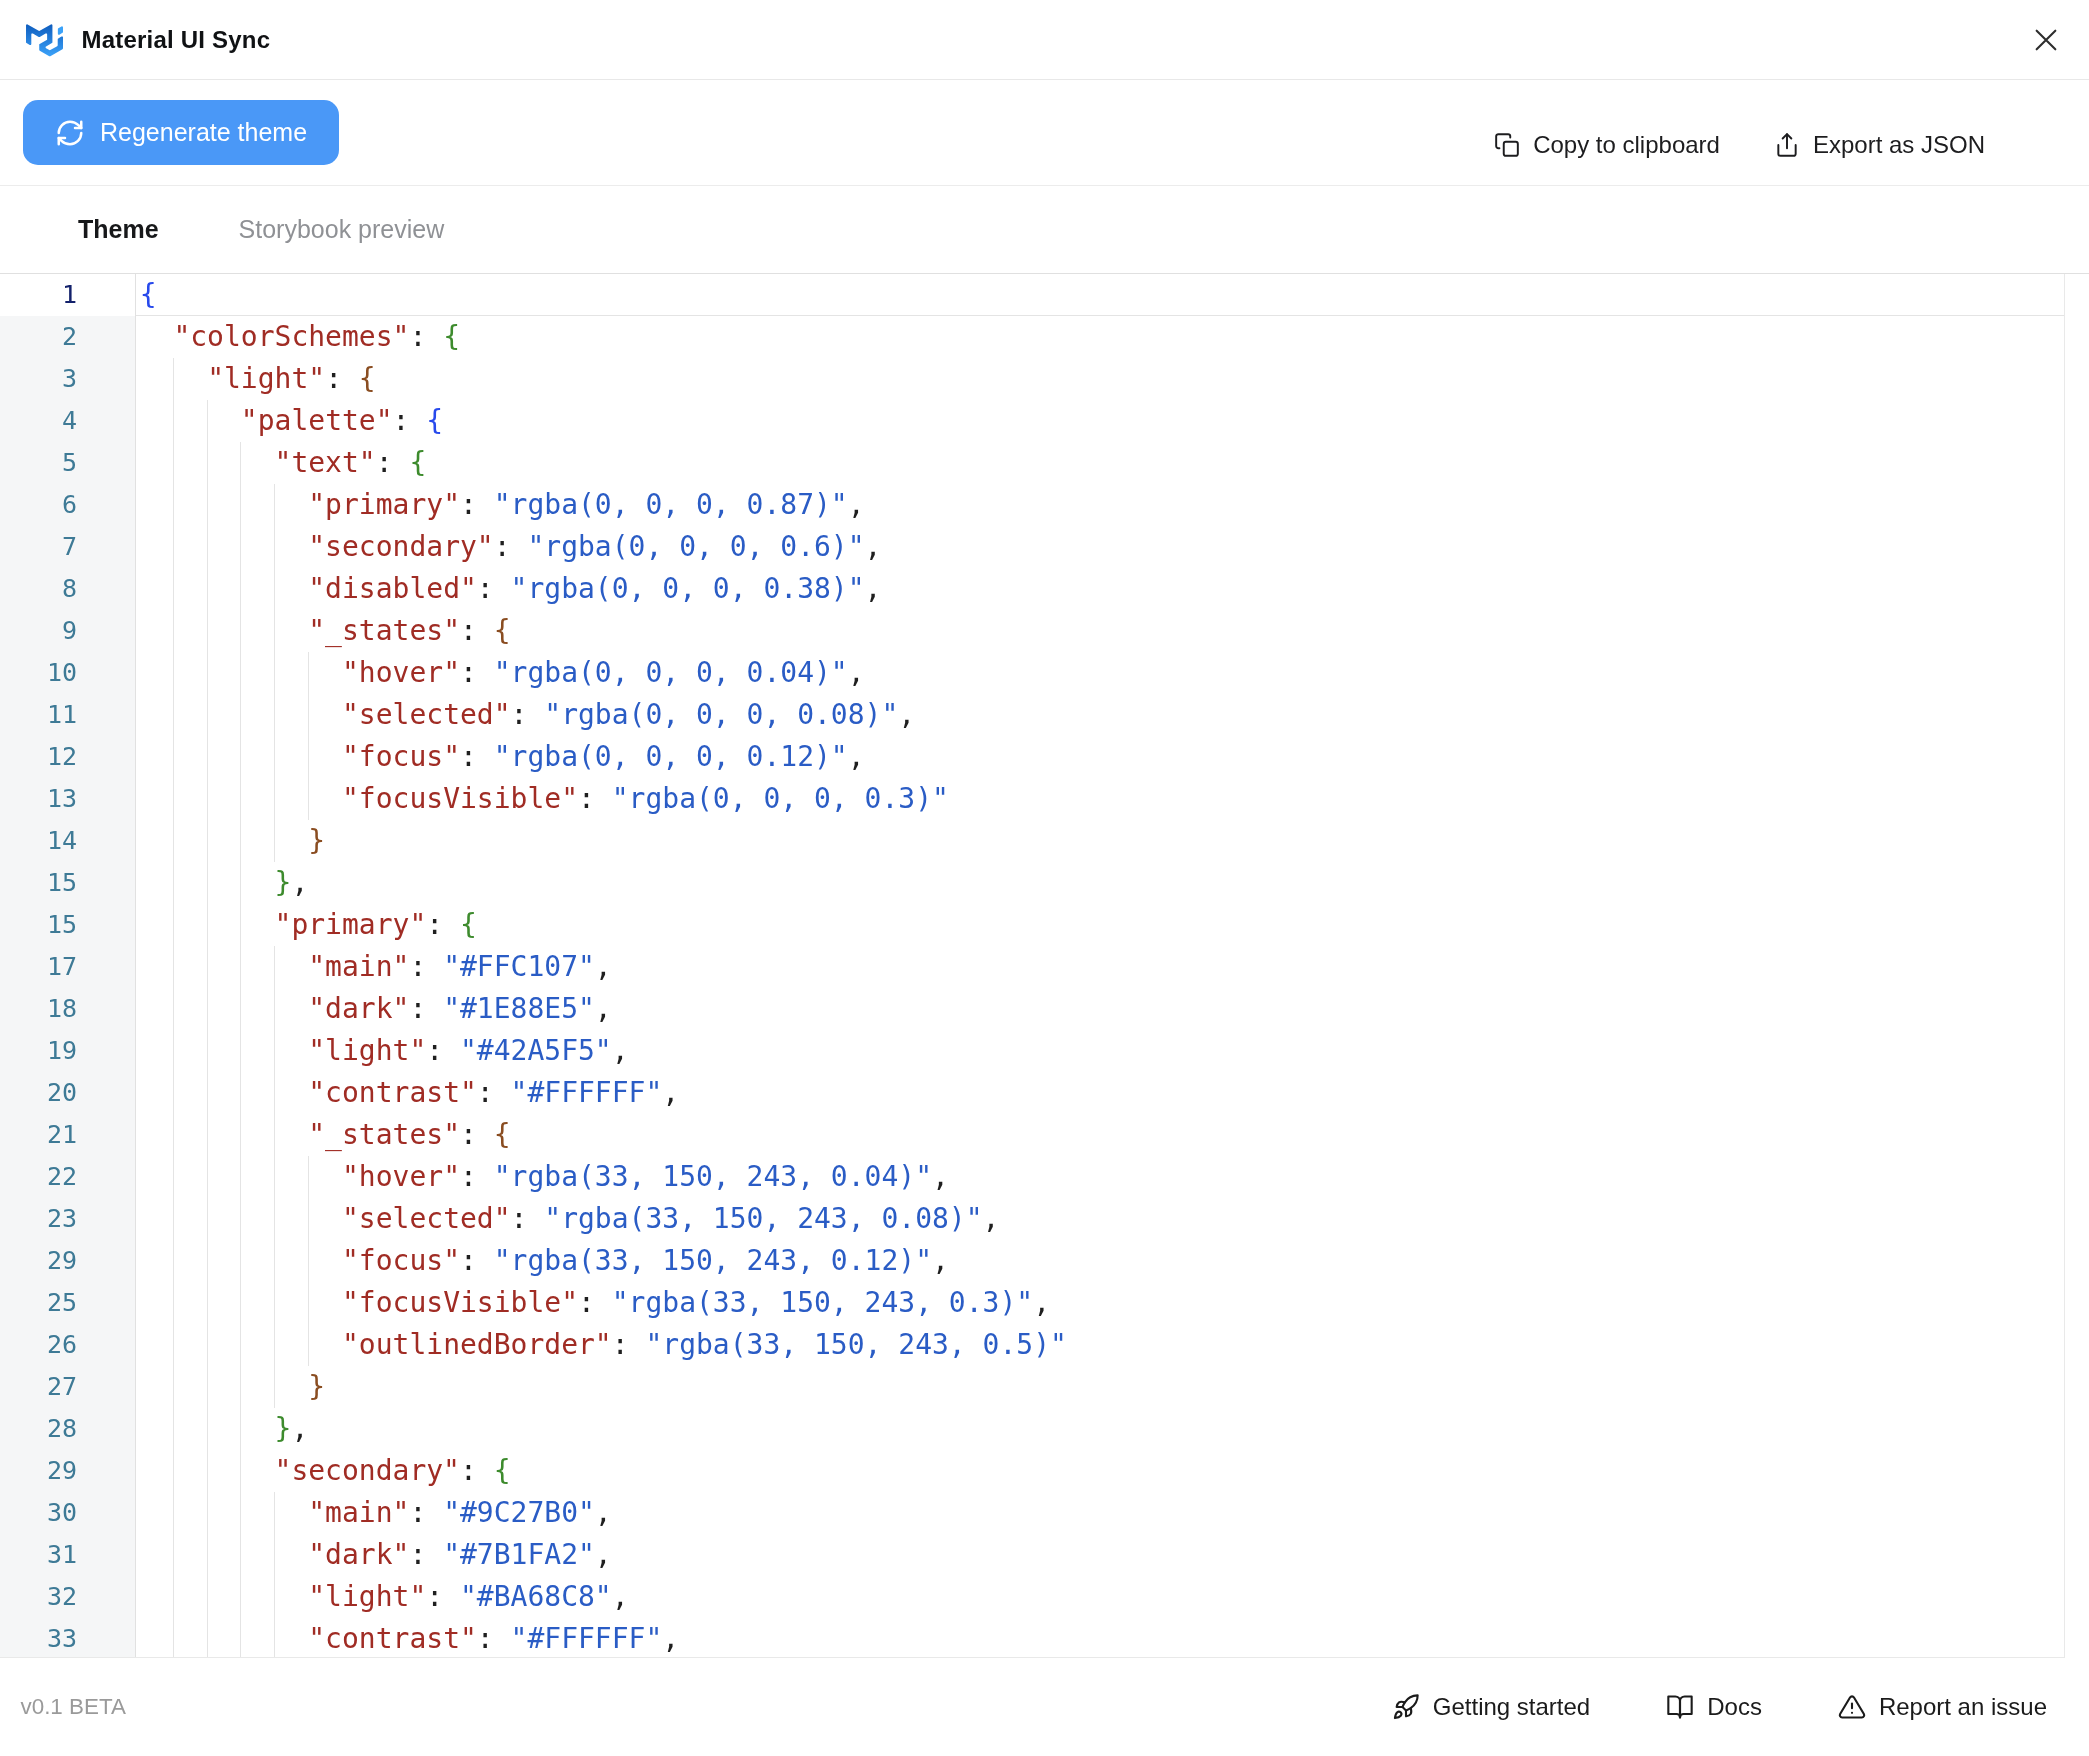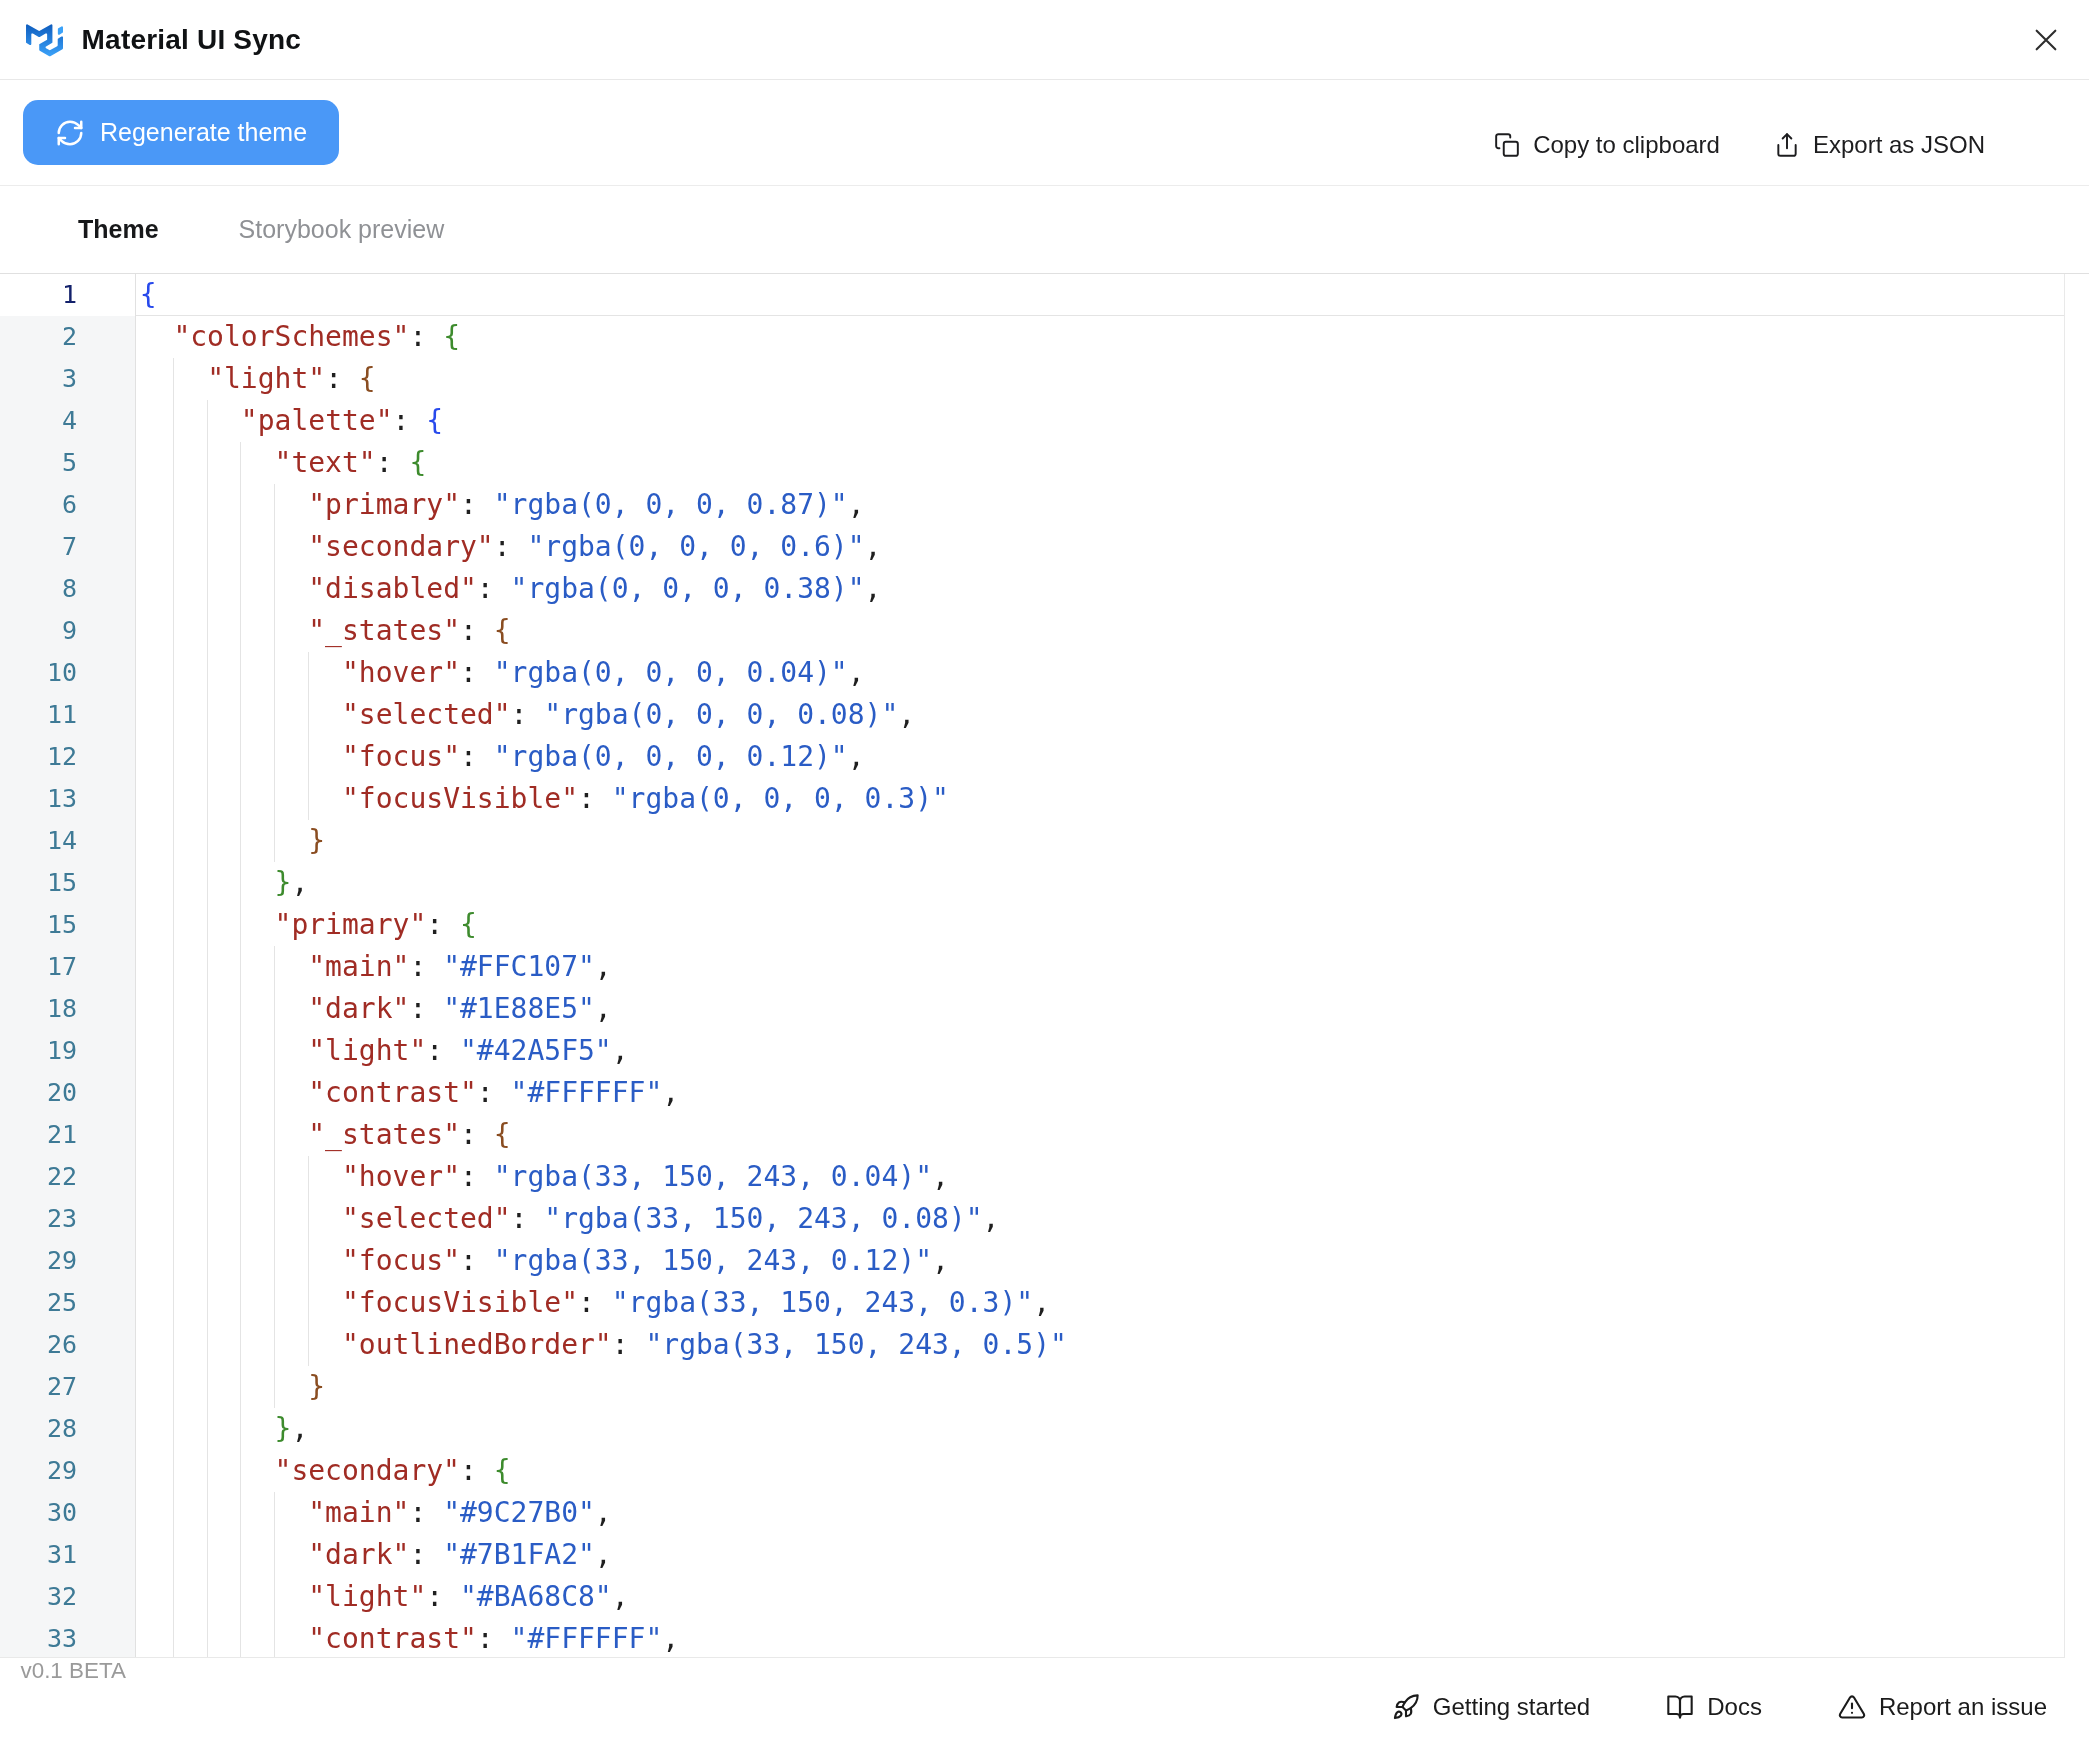--- a/index.html
+++ b/index.html
@@ -3,21 +3,21 @@
 <meta charset="utf-8">
 <style>
   * { margin:0; padding:0; box-sizing:border-box; }
   html,body { width:2089px; height:1756px; background:#fff; overflow:hidden;
               font-family:"Liberation Sans", sans-serif; }
 
   
   .header { height:80px; display:flex; align-items:center; padding:0 26px;
             border-bottom:0.9px solid #e8e8e8; }
   .logo { width:37px; height:34px; margin-right:18.6px; flex:none; }
-  .title { font-size:28px; font-weight:700; color:#101214; letter-spacing:0.2px; }
+  .title { font-size:24px; font-weight:700; color:#101214; letter-spacing:0.2px; }
   .close-btn { margin-left:auto; width:34px; height:34px; display:flex;
                align-items:center; justify-content:center; cursor:pointer; }
 
   
   .toolbar { height:106px; display:flex; align-items:center;
              padding:0 104px 0 23px; border-bottom:0.9px solid #ececec; }
   .regen-btn { height:65px; padding:0 32px; border:none; border-radius:15px;
                background:#4a98f7; color:#fff; font-size:25px; font-weight:500;
                font-family:"Liberation Sans",sans-serif;
                display:flex; align-items:center; gap:15px; cursor:pointer; }
@@ -48,21 +48,21 @@
   .guide { position:absolute; top:0; bottom:0; width:0.9px; background:#e4e4e4; }
 
   .tk-key { color:#a02c24; }
   .tk-str { color:#2a5cc5; }
   .tk-p   { color:#1f1f1f; }
   .tk-b1  { color:#2749ec; }
   .tk-b2  { color:#3d8b2d; }
   .tk-b3  { color:#8a4d21; }
 
   
-  .footer { height:98px; display:flex; 
+  .footer { height:98px; display:flex; align-items:center;
             padding:0 42px 0 20.5px; background:#fff; }
   .version { font-size:22.4px; color:#9a9a9a; }
   .footer-links { margin-left:auto; display:flex; gap:76px; }
   .footer-link { display:flex; align-items:center; gap:13px; font-size:24px;
                  color:#1b1b1b; font-weight:500; cursor:pointer; white-space:nowrap; }
 
   svg.icon { display:block; }
 </style>
 </head>
 <body>

